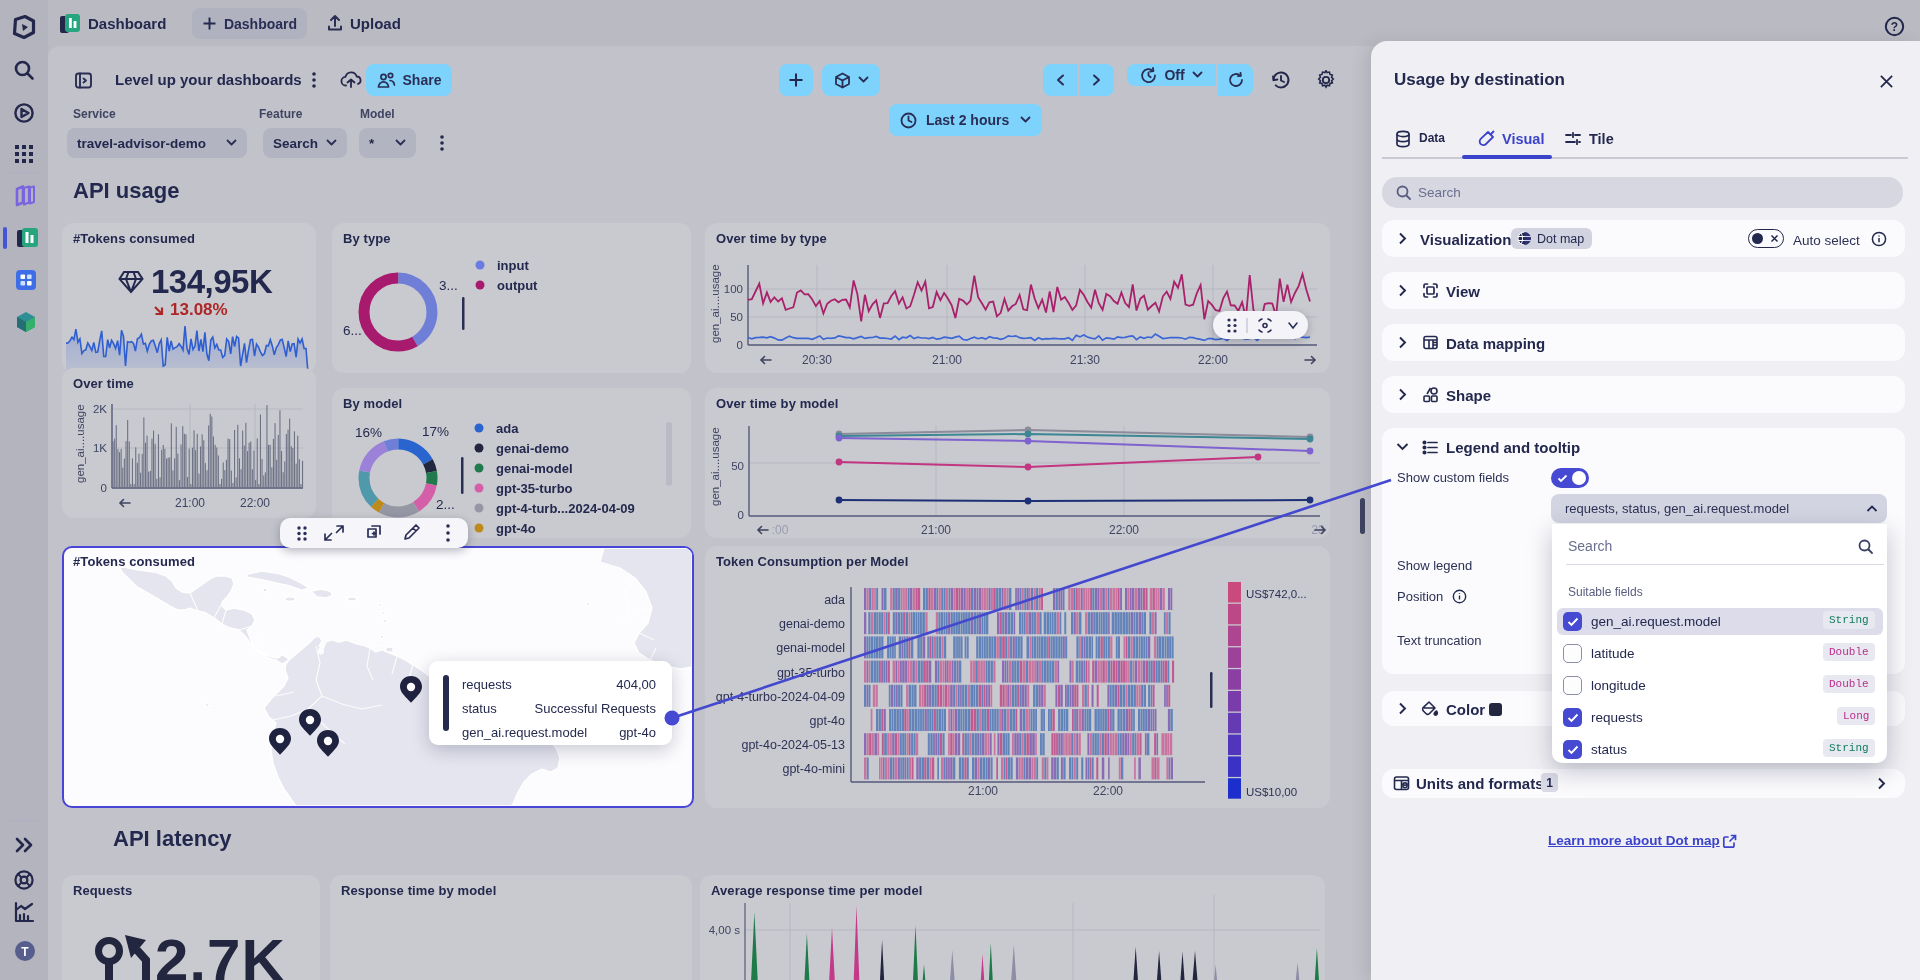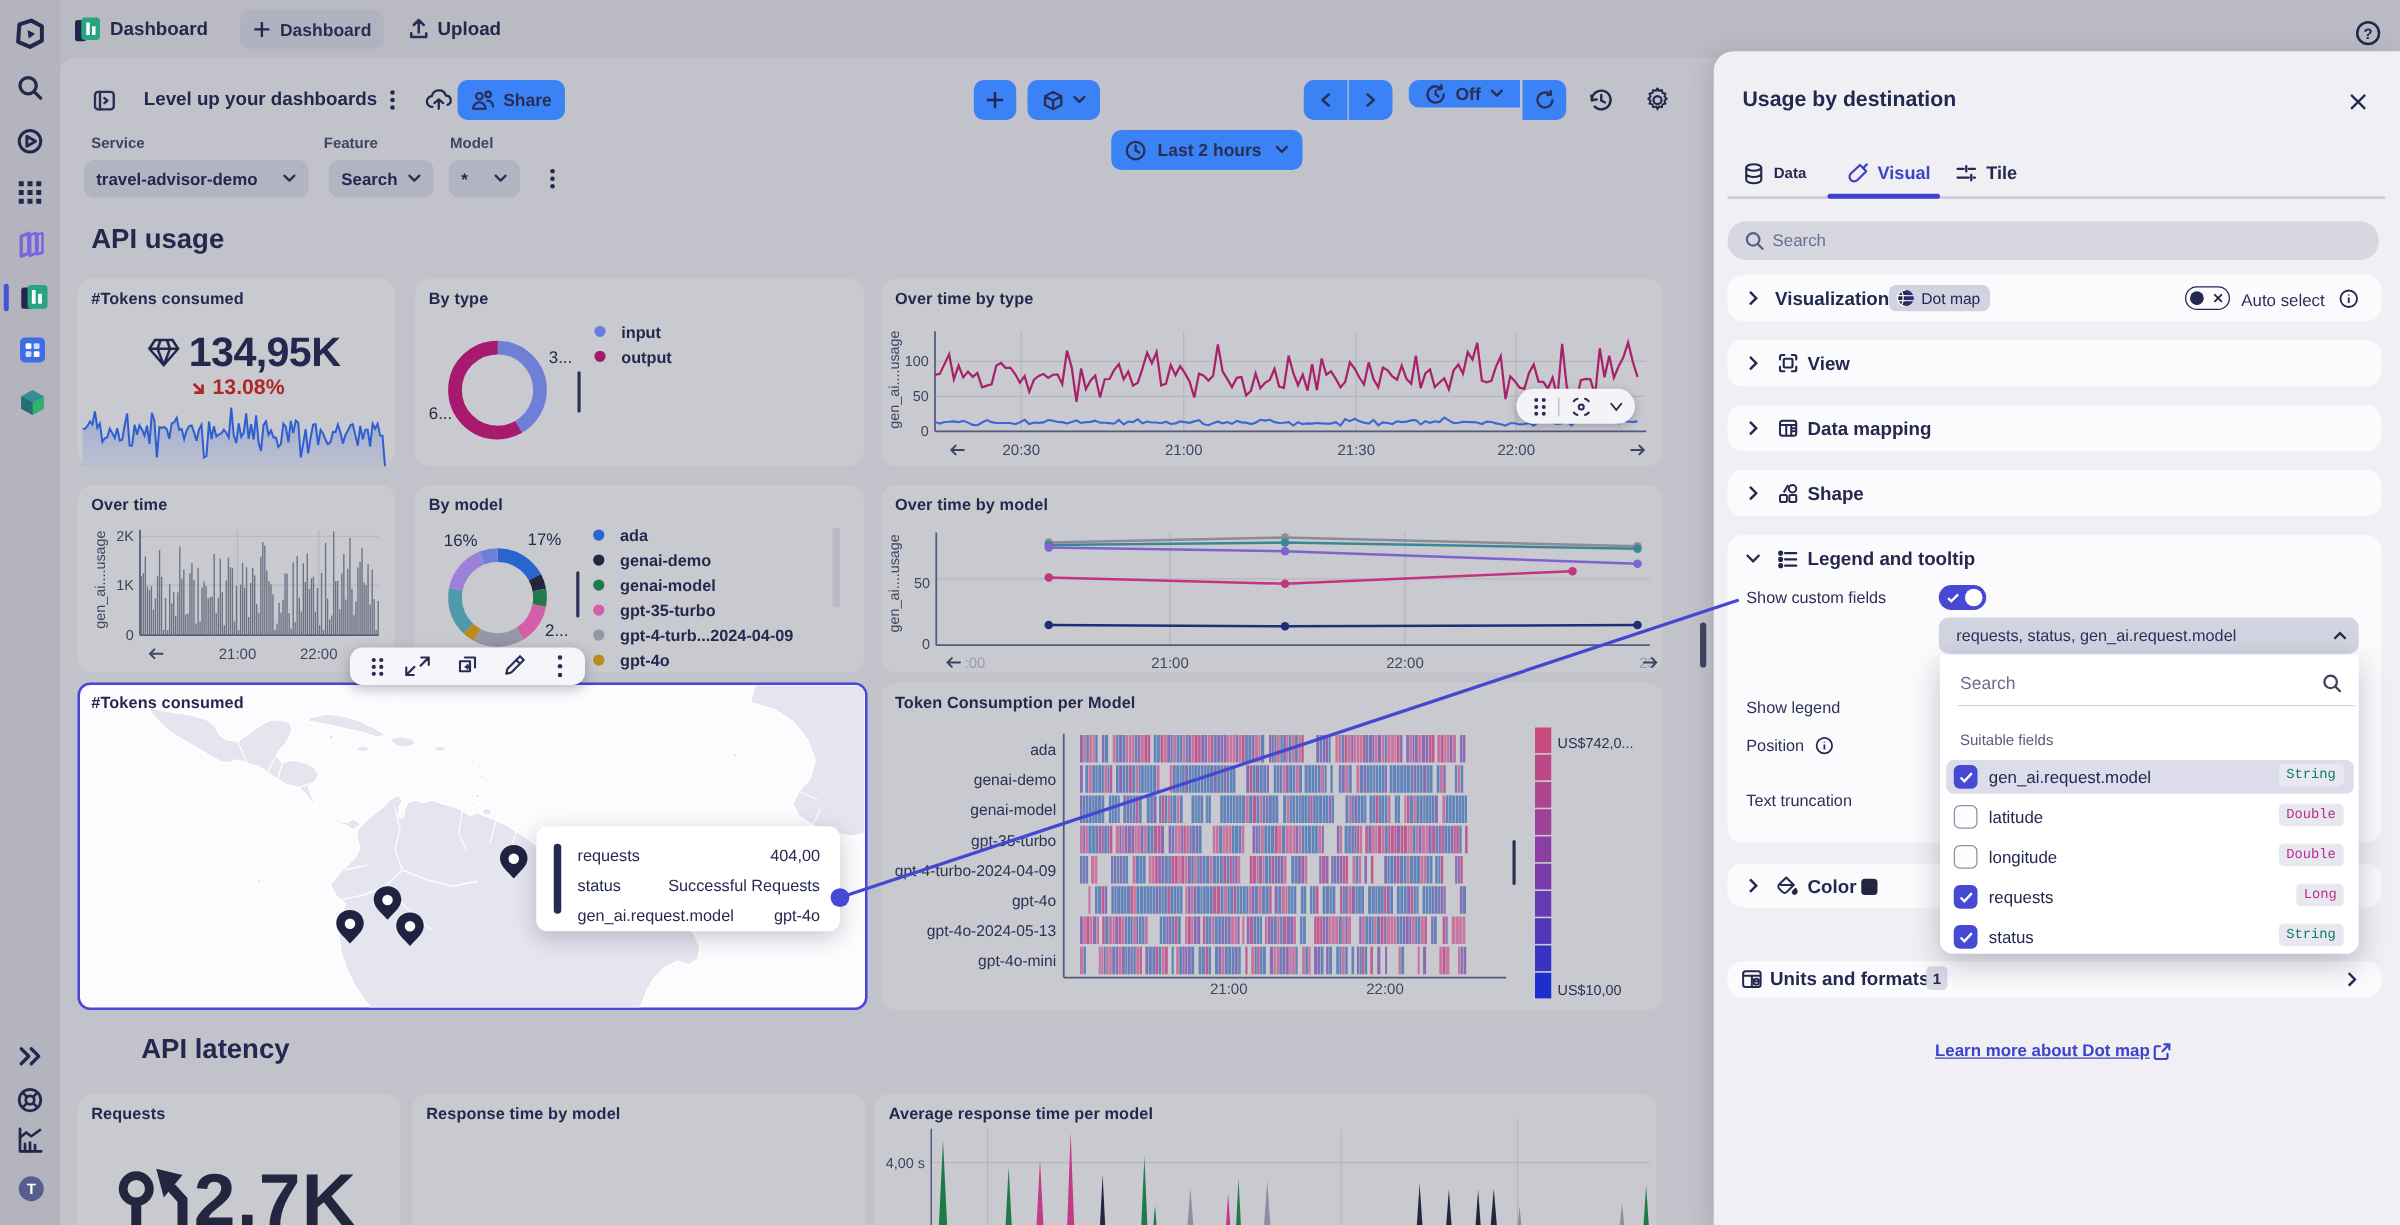--- a/index.html
+++ b/index.html
@@ -9,21 +9,21 @@
 #sidebar{left:0;top:0;width:48px;height:980px;background:#b3b4be;z-index:5;}
 #topbar{left:48px;top:0;width:1872px;height:46px;background:#babbc2;z-index:4;}
 #canvas{left:48px;top:46px;width:1872px;height:934px;background:#c2c3ca;border-top-left-radius:12px;}
 #rpanel{left:1371px;top:41px;width:549px;height:939px;background:#f0f0f4;border-radius:16px 0 0 0;box-shadow:-6px 2px 16px rgba(30,30,60,.12);z-index:20;}
 .navy{color:#23284e;}
 
 .tile{position:absolute;background:#c9cacf;border-radius:12px;}
 .ttl{position:absolute;left:11px;top:8px;font-size:13px;font-weight:bold;color:#23284e;letter-spacing:.1px;}
 .h1{position:absolute;font-size:22px;font-weight:bold;color:#23284e;}
 
-.btn{position:absolute;background:#3b82f6;border-radius:8px;display:flex;align-items:center;justify-content:center;gap:7px;color:#2a2e55;font-size:14px;font-weight:bold;}
+.btn{position:absolute;background:#7dd3fc;border-radius:8px;display:flex;align-items:center;justify-content:center;gap:7px;color:#2a2e55;font-size:14px;font-weight:bold;}
 .lbl{position:absolute;font-size:12px;font-weight:bold;color:#3f4462;}
 .pill{position:absolute;background:#b3b4c1;border-radius:8px;display:flex;align-items:center;color:#23284e;font-size:13.5px;font-weight:bold;padding:0 10px;justify-content:space-between;}
 svg{display:block;}
 .ic{stroke:#2a2e55;fill:none;stroke-width:1.8;stroke-linecap:round;stroke-linejoin:round;}
 
 .card{position:absolute;left:1382px;width:523px;background:#fbfbfd;border-radius:12px;}
 .rp-bold{font-size:15px;font-weight:bold;color:#23284e;}
 .rp-txt{font-size:13px;color:#2c3156;}
 .tag{font-family:"Liberation Mono",monospace;font-size:11px;background:#e8e8f0;border-radius:4px;padding:3px 6px;}
 .chk{width:19px;height:19px;border-radius:5px;}
@@ -358,21 +358,21 @@
     <line x1="24" y1="1" x2="24" y2="16" stroke="#c6c7d3" stroke-width="1.4"></line>
     <g fill="none" stroke="#2a2e55" stroke-width="1.6" stroke-linecap="round">
       <circle cx="42" cy="8.5" r="2"></circle>
       <path d="M36,4 a6,6 0 0 1 3,-2 M48,4 a6,6 0 0 0 -3,-2 M36,13 a6,6 0 0 0 3,2 M48,13 a6,6 0 0 1 -3,2"></path>
       <path d="M66,6 L70,11 L74,6"></path>
     </g>
   </svg>
 </div>
 
 
-<div class="tile" style="left:62px;top:388px;width:254px;height:150px;">
+<div class="tile" style="left:62px;top:368px;width:254px;height:150px;">
   <div class="ttl">Over time</div>
   <svg class="abs" style="left:0;top:0" width="254" height="150" viewBox="0 0 254 150">
     <g stroke="#b5b6c1" stroke-width="1">
       <line x1="50" y1="41" x2="241" y2="41"></line>
           <line x1="50" y1="80" x2="241" y2="80"></line>
       <line x1="128" y1="36" x2="128" y2="120"></line>
           <line x1="193" y1="36" x2="193" y2="120"></line>
     </g>
     <g stroke="#55597a" stroke-width="1.4">
           <line x1="50" y1="36" x2="50" y2="120"></line>

